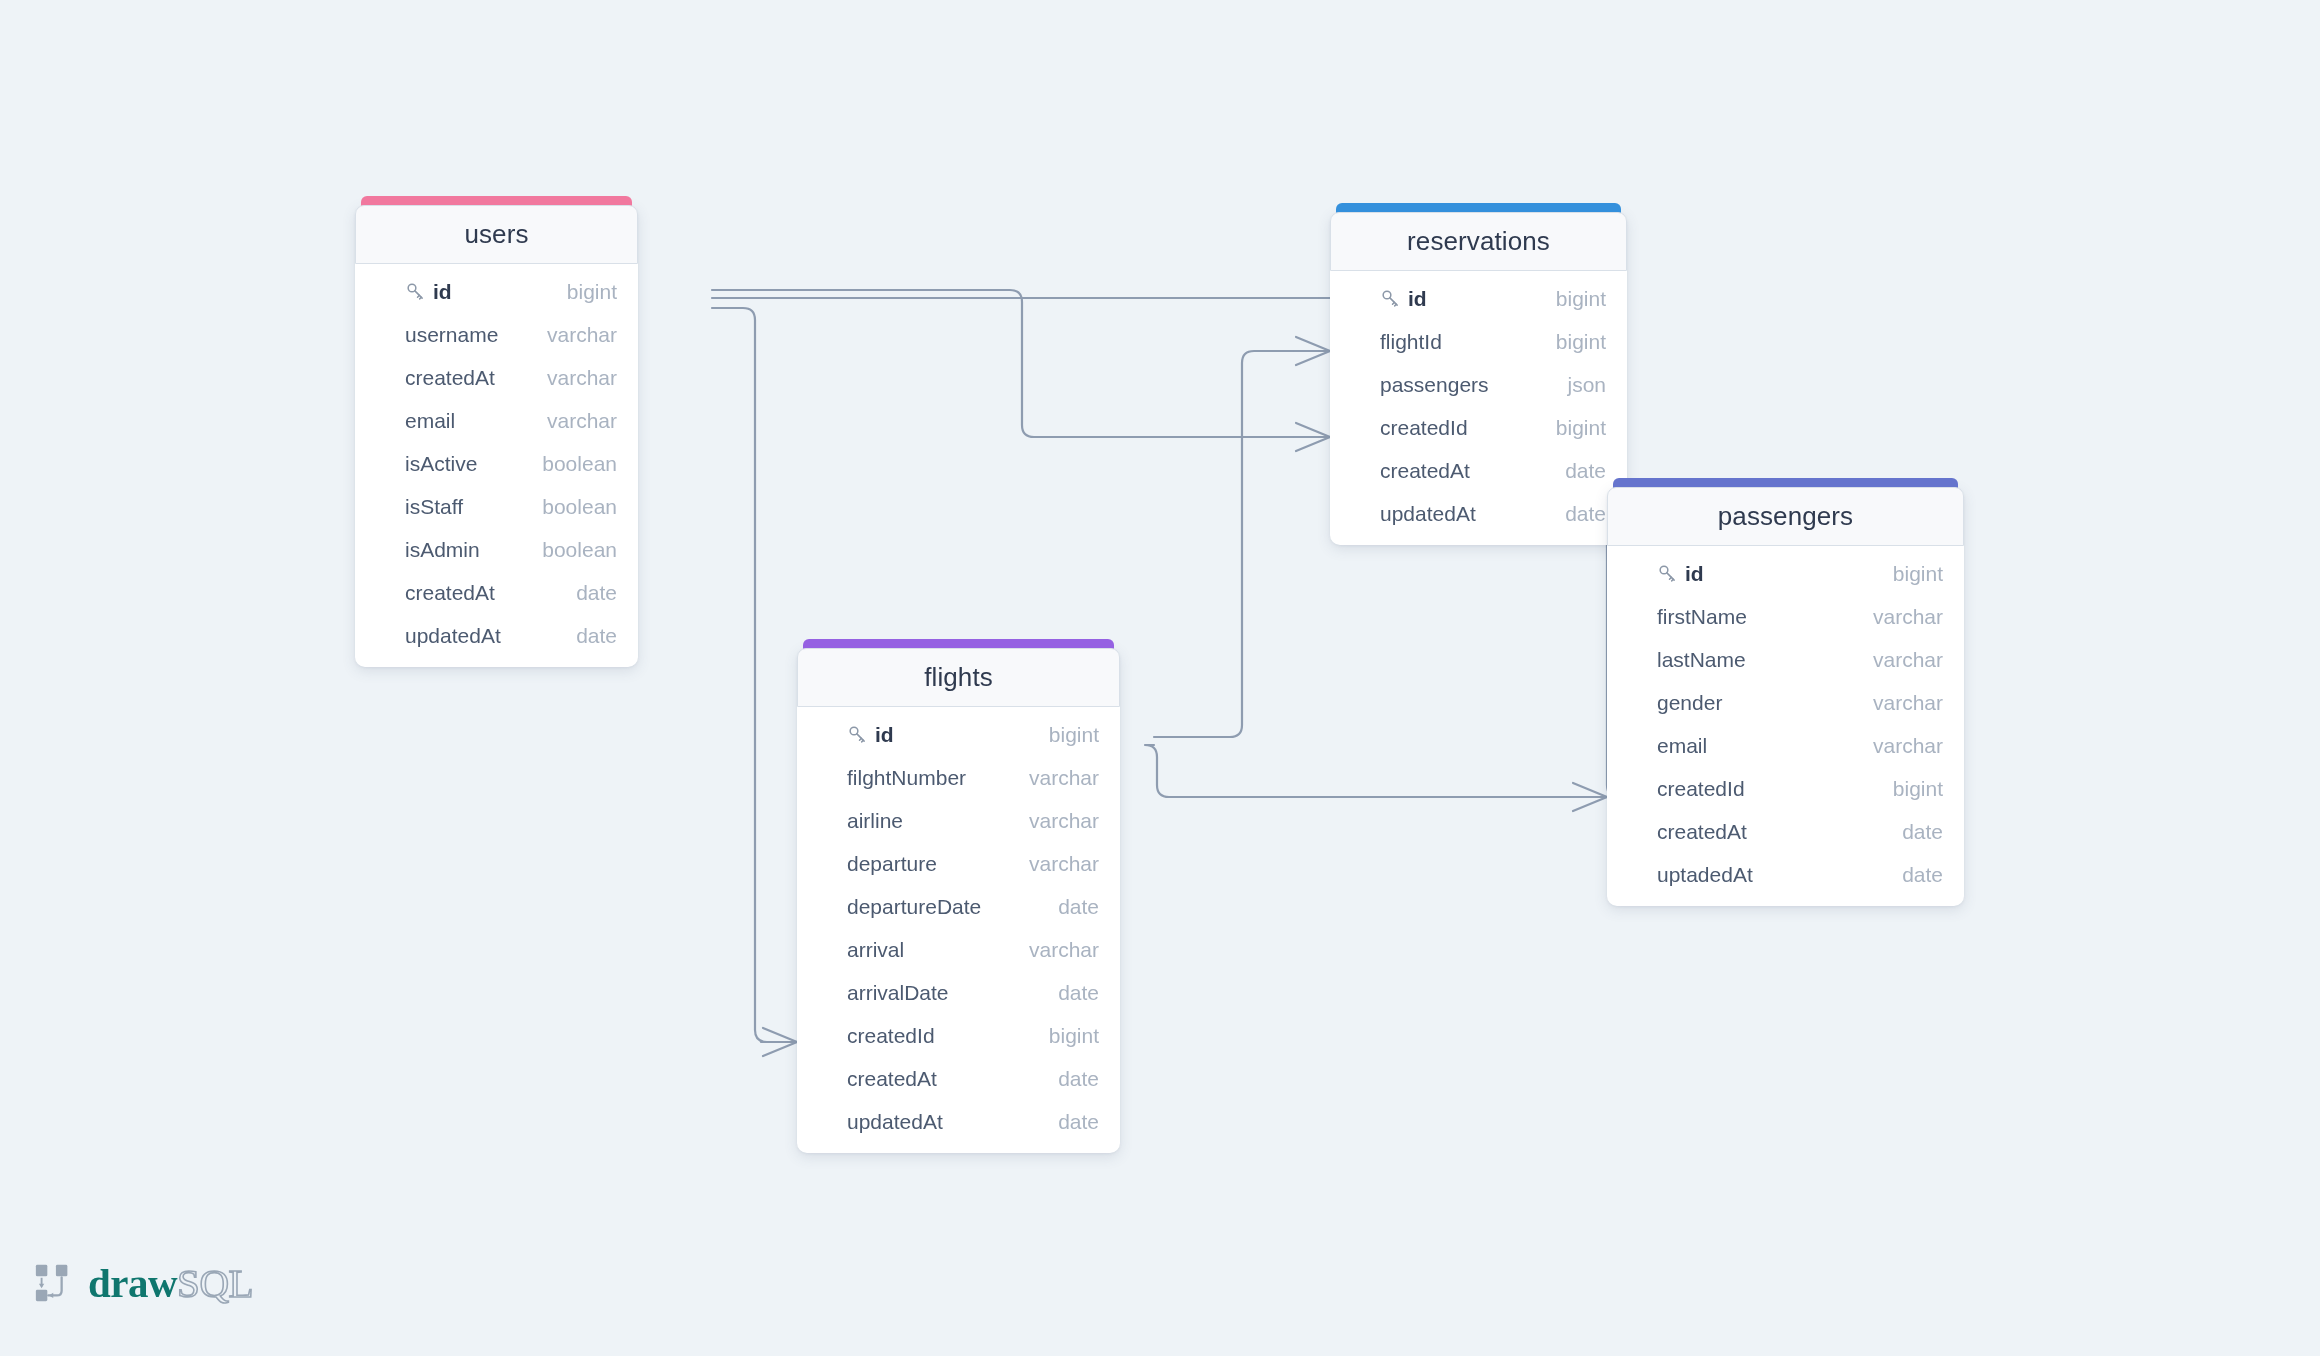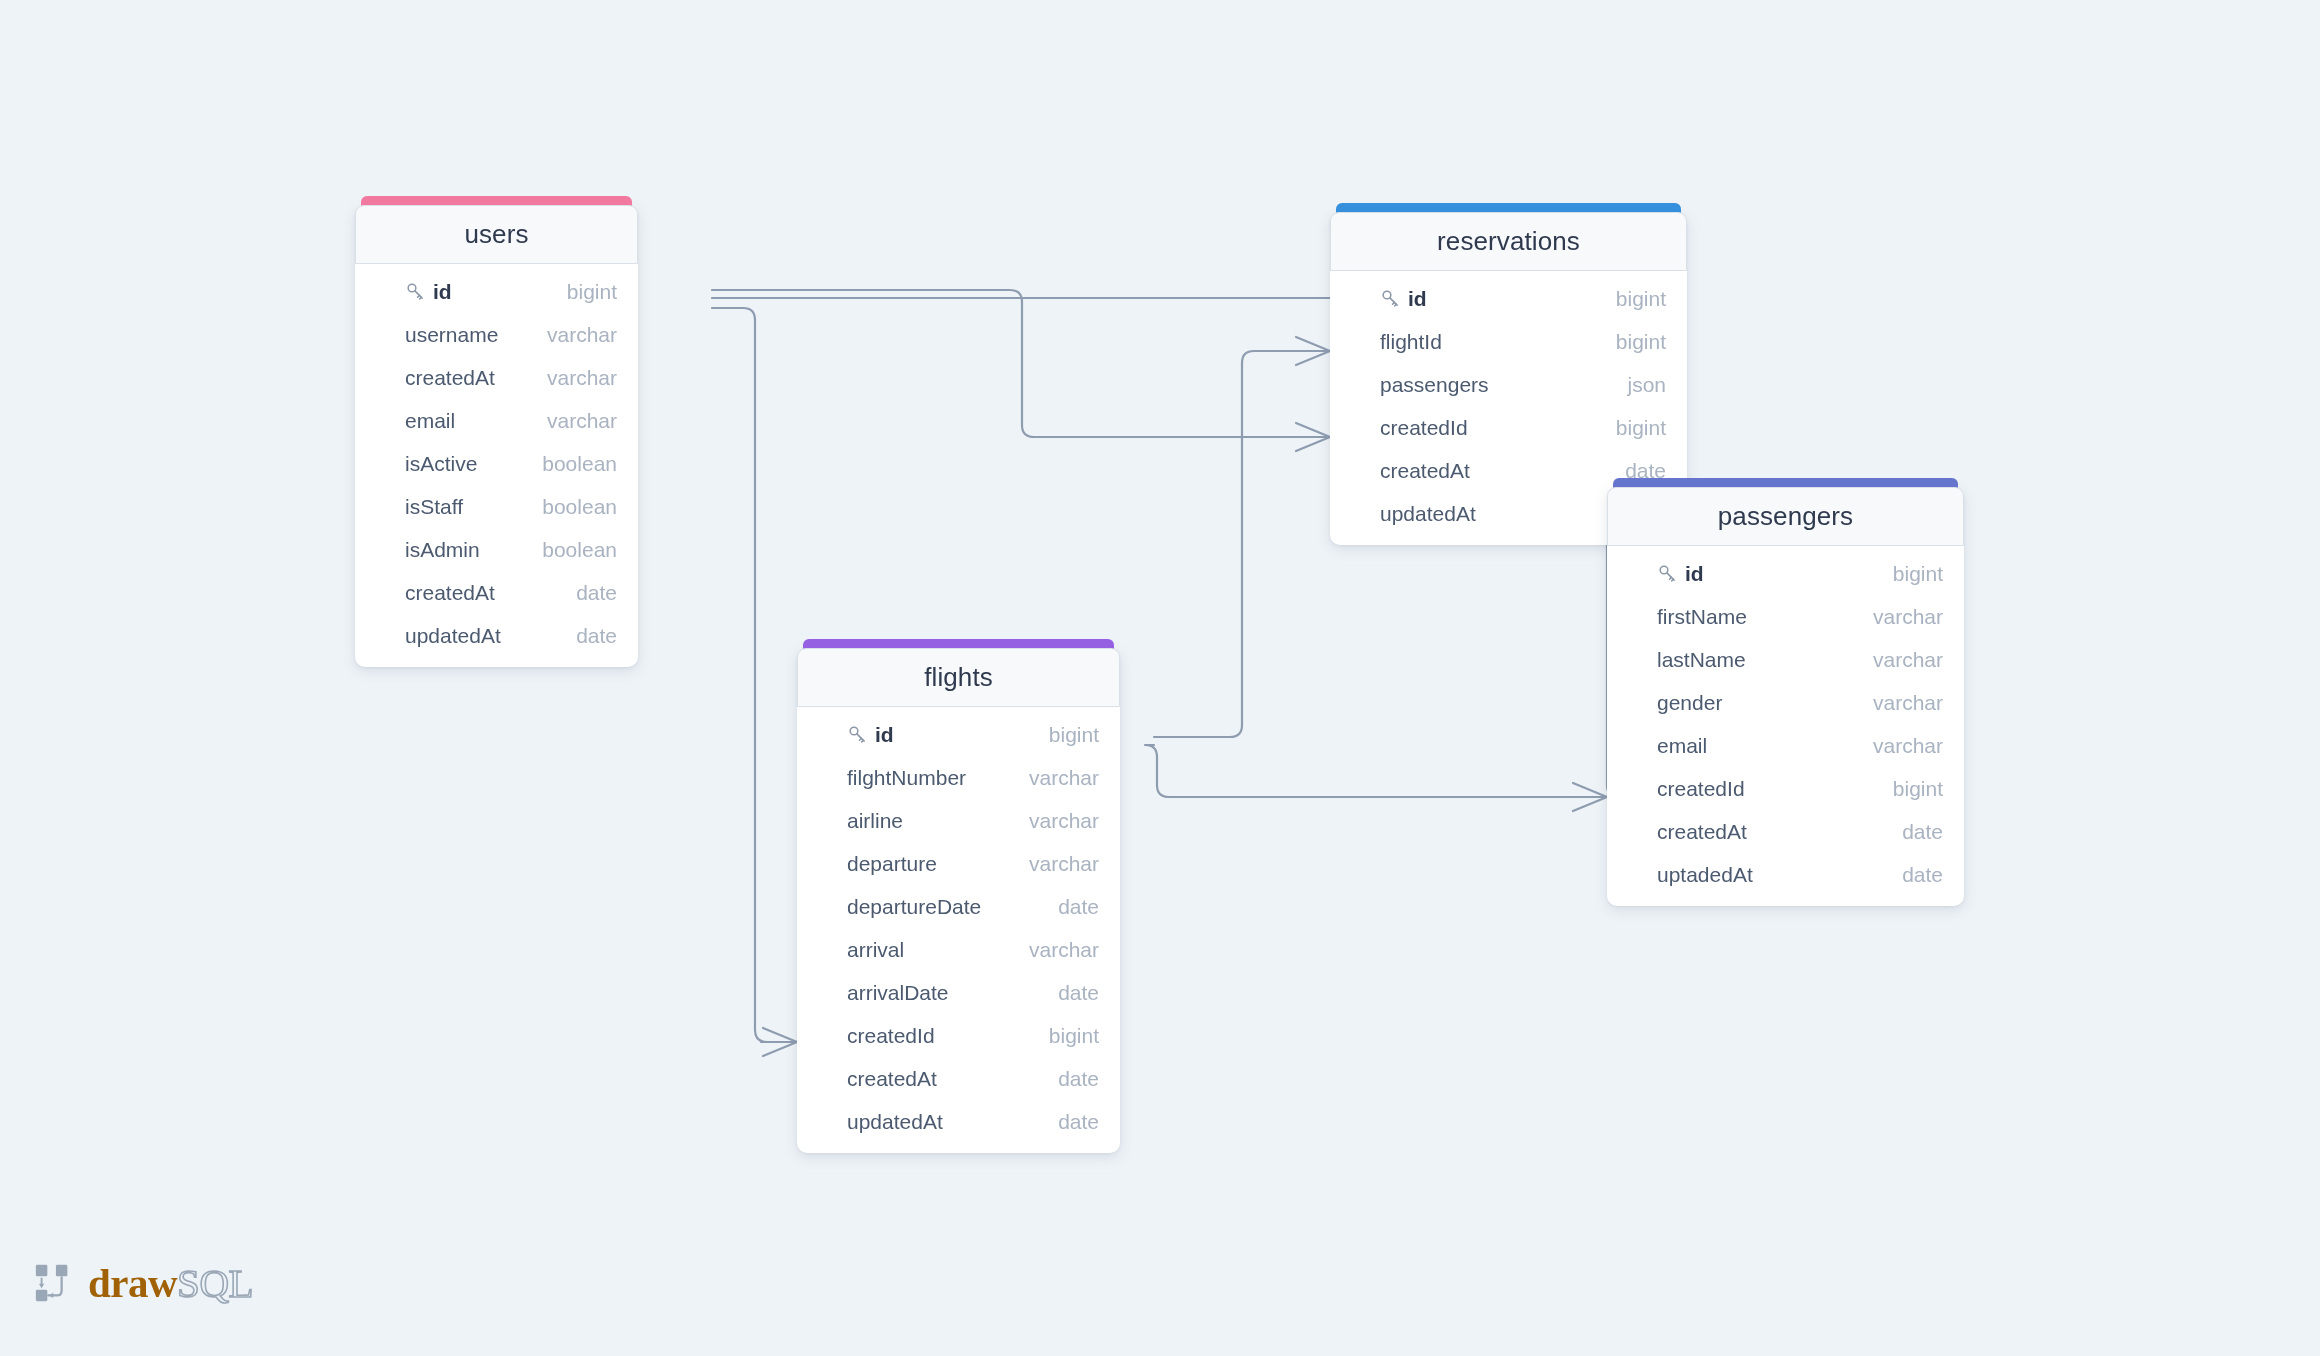--- a/index.html
+++ b/index.html
@@ -98,40 +98,40 @@
 
   .col-type {
     margin-left: auto;
     font-size: 21px;
     color: #a9b3c1;
     white-space: nowrap;
   }
 
   
   #tbl-users      { left: 355px;  top: 205px;  width: 283px; }
-  #tbl-reservations { left: 1330px; top: 212px; width: 357px; }
+  #tbl-reservations { left: 1330px; top: 212px; width: 297px; }
   #tbl-passengers { left: 1607px; top: 487px;  width: 357px; }
   #tbl-flights    { left: 797px;  top: 648px;  width: 323px; }
 
   #logo {
     position: absolute;
     left: 33px;
     top: 1262px;
     display: flex;
     align-items: center;
     gap: 13px;
   }
   #logo-mark { width: 42px; height: 42px; display: block; }
   .logo-text {
     font-family: "Liberation Serif", serif;
     font-size: 41px;
     line-height: 42px;
     letter-spacing: -0.5px;
   }
-  .logo-draw { font-weight: bold; color: #a16207; }
+  .logo-draw { font-weight: bold; color: #0f766e; }
   .logo-sql {
     color: transparent;
     -webkit-text-stroke: 1.6px #9aa7b6;
     font-weight: normal;
   }
 </style>
 </head>
 <body>
 
 <div id="canvas">

